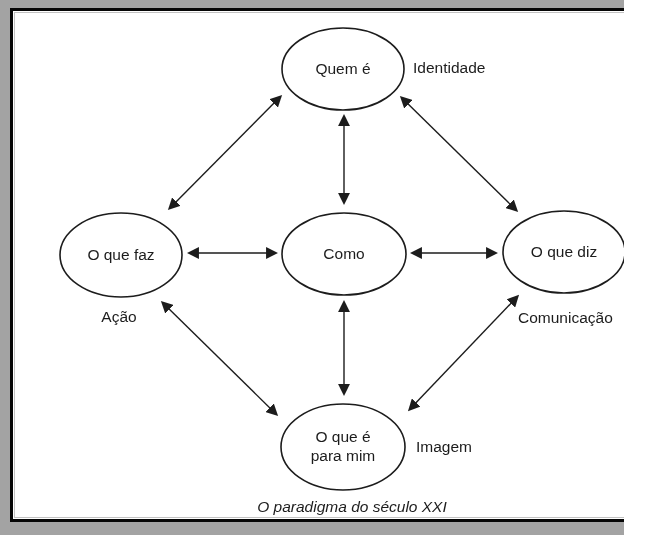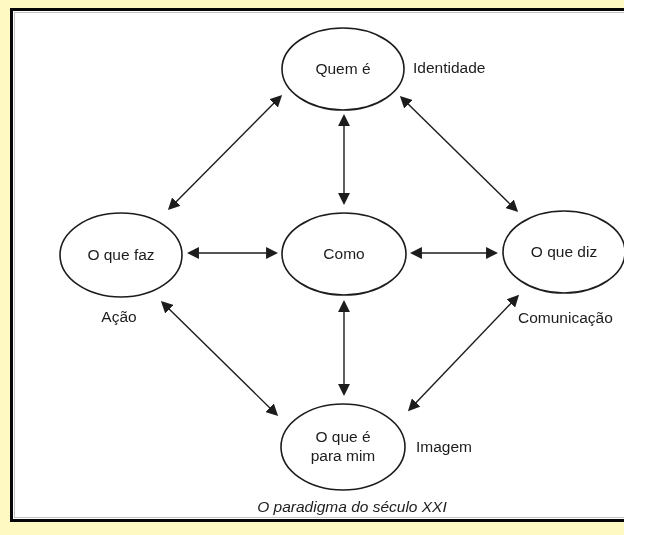--- a/index.html
+++ b/index.html
@@ -7,21 +7,21 @@
     padding: 0;
     background: #ffffff;
     width: 670px;
     height: 535px;
     font-family: "Liberation Sans", "DejaVu Sans", sans-serif;
   }
   .stage {
     position: relative;
     width: 624px;
     height: 535px;
-    background: #fef9c3;
+    background: #a3a3a3;
     overflow: hidden;
   }
   .frame {
     position: absolute;
     left: 10px;
     top: 8px;
     width: 644px;
     height: 514px;
     border: 3px solid #060606;
     box-sizing: border-box;

